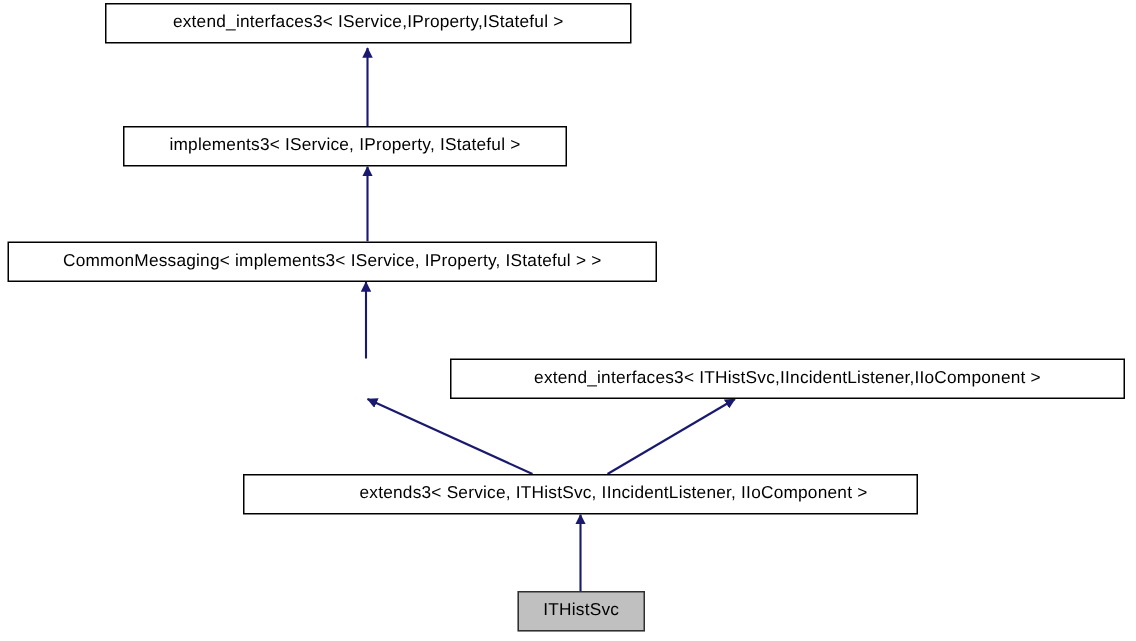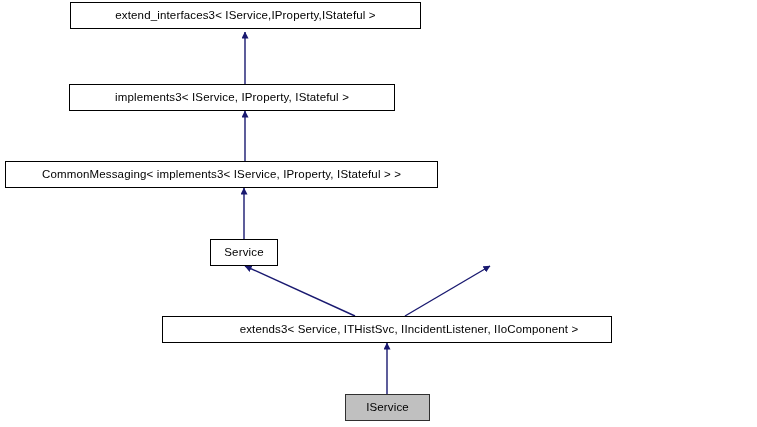--- a/index.html
+++ b/index.html
@@ -76,34 +76,34 @@
     </g>
     <g>
       <line x1="387" y1="394" x2="387" y2="343" stroke="#191970" stroke-width="1.4" marker-end="url(#uml-arrow)"></line>
     </g>
   </svg>
 
   <div class="uml-node" id="node-extend_interfaces3_service" style="left: 70px; top: 2px; width: 351px; height: 27px;">
     <span class="node-label">extend_interfaces3&lt; IService,IProperty,IStateful &gt;</span>
   </div>
 
-  <div class="uml-node" id="node-implements3_service" style="left: 69px; top: 84px; width: 326px; height: 27px;">
+  <div class="uml-node" id="node-implements3_service" style="left: 82px; top: 84px; width: 296px; height: 27px;">
     <span class="node-label">implements3&lt; IService, IProperty, IStateful &gt;</span>
   </div>
 
   <div class="uml-node" id="node-common_messaging" style="left: 5px; top: 161px; width: 433px; height: 27px;">
     <span class="node-label">CommonMessaging&lt; implements3&lt; IService, IProperty, IStateful &gt; &gt;</span>
   </div>
 
-  <div class="uml-node" id="node-service" style="left: 210px; top: 239px; width: 68px; height: 27px;">
-    <span class="node-label">Service</span>
+
+  <div class="uml-node" id="node-extend_interfaces3_thistsvc" style="left: 300px; top: 239px; width: 450px; height: 27px;">
+    <span class="node-label">extend_interfaces3&lt; ITHistSvc,IIncidentListener,IIoComponent &gt;</span>
   </div>
-
 
   <div class="uml-node" id="node-extends3_service" style="left: 162px; top: 316px; width: 450px; height: 27px; padding-left: 44px;">
     <span class="node-label">extends3&lt; Service, ITHistSvc, IIncidentListener, IIoComponent &gt;</span>
   </div>
 
   <div class="uml-node highlight" id="node-thistsvc" style="left: 345px; top: 394px; width: 85px; height: 27px;">
-    <span class="node-label">IService</span>
+    <span class="node-label">ITHistSvc</span>
   </div>
 
 </div>
 
 </body></html>

